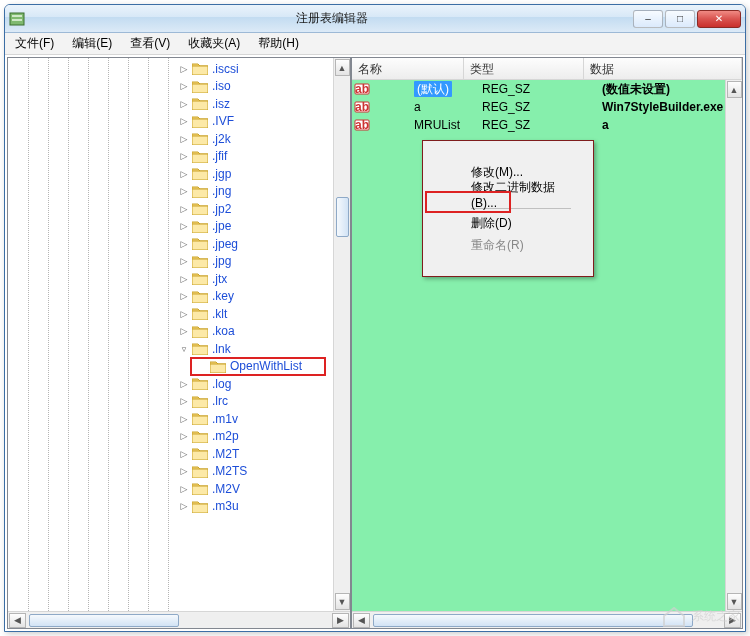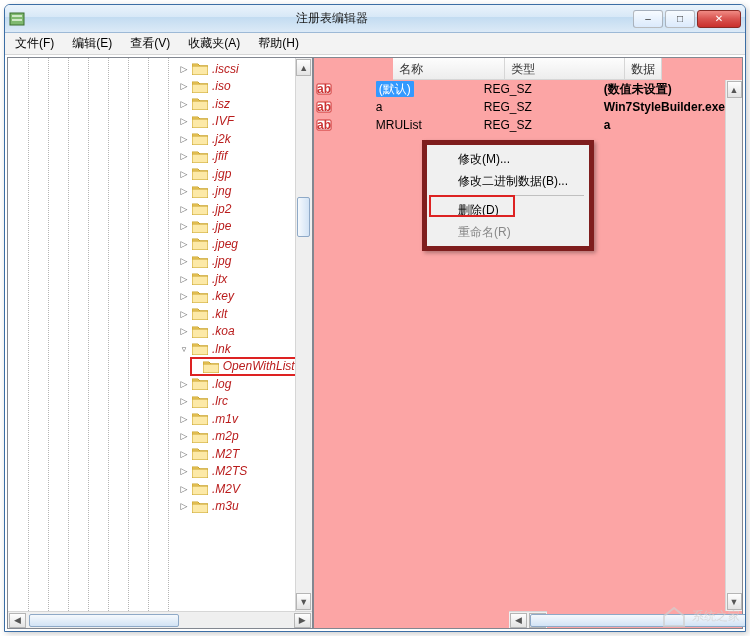--- a/index.html
+++ b/index.html
@@ -19,37 +19,37 @@
 
 .workarea { flex: 1; display: flex; overflow: hidden; position: relative; }
 
 .treepane { width: 344px; border: 1px solid #828790; margin: 2px 0 2px 2px; background: #fff; position: relative; overflow: hidden; display: flex; flex-direction: column; }
 .treecontent { flex: 1; overflow: hidden; padding-top: 2px; }
 .treerow { height: 17.5px; display: flex; align-items: center; white-space: nowrap; padding-left: 170px; position: relative; }
 .treerow.child { padding-left: 188px; }
 .treerow .toggle { width: 12px; height: 12px; margin-right: 2px; display: flex; align-items: center; justify-content: center; font-size: 9px; color: #6a6a6a; }
 .folder { width: 16px; height: 13px; margin-right: 4px; }
 .folder svg { display: block; }
-.treerow .label { color: #b91c1c; font-style: italic; }
+.treerow .label { color: #1d4ed8; }
 
 .treeguides { position: absolute; left: 0; top: 0; bottom: 17px; width: 170px; pointer-events: none; }
 .guide { position: absolute; top: 0; bottom: 0; width: 0; border-left: 1px dotted #b5b5b5; }
 
-.listpane { flex: 1; border: 1px solid #828790; margin: 2px 2px 2px 0; background: #fca5a5; display: flex; flex-direction: column; position: relative; align-items: center; }
+.listpane { flex: 1; border: 1px solid #828790; margin: 2px 2px 2px 0; background: #86efac; display: flex; flex-direction: column; position: relative; }
 .listheader { height: 22px; display: flex; border-bottom: 1px solid #d6d6d6; background: linear-gradient(#fdfdfd,#ededed); }
 .listheader .col { border-right: 1px solid #d6d6d6; padding: 3px 6px; color: #333; }
 .listbody { flex: 1; position: relative; }
 .listrow { height: 18px; display: flex; align-items: center; padding-left: 2px; position: relative; }
 .listrow .valicon { width: 16px; height: 16px; margin-right: 4px; }
-.listrow .name { width: 108px; margin-left: 40px; }
+.listrow .name { width: 68px; margin-left: 40px; }
 .listrow .type { width: 120px; }
 .listrow .data { flex: 1; font-weight: bold; }
 .listrow.selected .name-text { background: #3399ff; color: #fff; padding: 1px 3px; border-radius: 1px; }
 
-.ctxmenu { position: absolute; left: 417px; top: 85px; width: 172px; background: #f0f0f0; border: 5px solid #7f1d1d; box-shadow: 2px 2px 4px rgba(0,0,0,.3); padding: 3px; z-index: 50; }
+.ctxmenu { position: absolute; left: 417px; top: 85px; width: 172px; background: #f0f0f0; border: 1px solid #7f1d1d; box-shadow: 2px 2px 4px rgba(0,0,0,.3); padding: 20px; z-index: 50; }
 .ctxmenu .ctxitem { height: 22px; display: flex; align-items: center; padding-left: 28px; color: #000; }
 .ctxmenu .ctxitem.disabled { color: #888; }
 .ctxmenu .sep { height: 1px; background: #c0c0c0; margin: 3px 2px 3px 28px; }
 .ctx-red { position: absolute; border: 2px solid #d22; pointer-events: none; }
 
 .statusbar { height: 22px; border-top: 1px solid #d6d6d6; background: #f0f0f0; display: flex; align-items: center; padding: 0 6px; color: #222; }
 
 .hscroll { height: 17px; background: #f0f0f0; border-top: 1px solid #d6d6d6; display: flex; align-items: center; }
 .hscroll .arrow { width: 17px; height: 15px; background: linear-gradient(#fefefe,#e3e3e3); border: 1px solid #b5b5b5; margin: 0 1px; display: flex; align-items: center; justify-content: center; font-size: 9px; color: #555; }
 .hscroll .track { flex: 1; height: 15px; background: #efefef; position: relative; }

